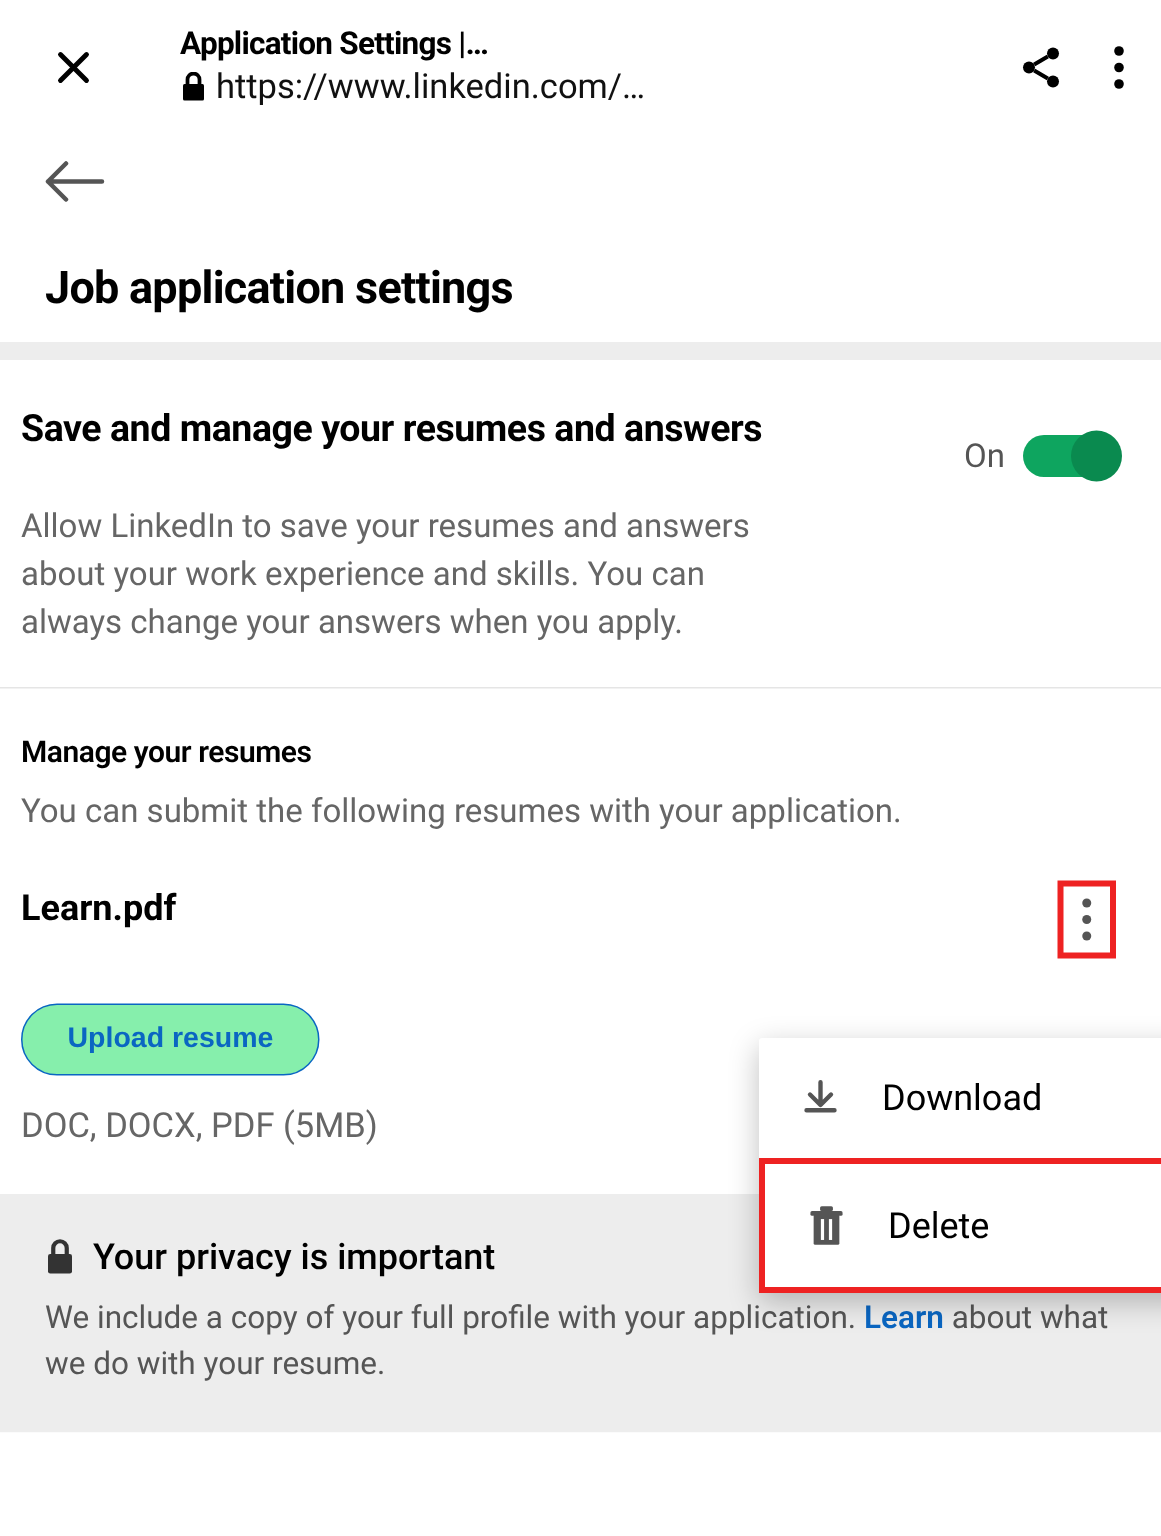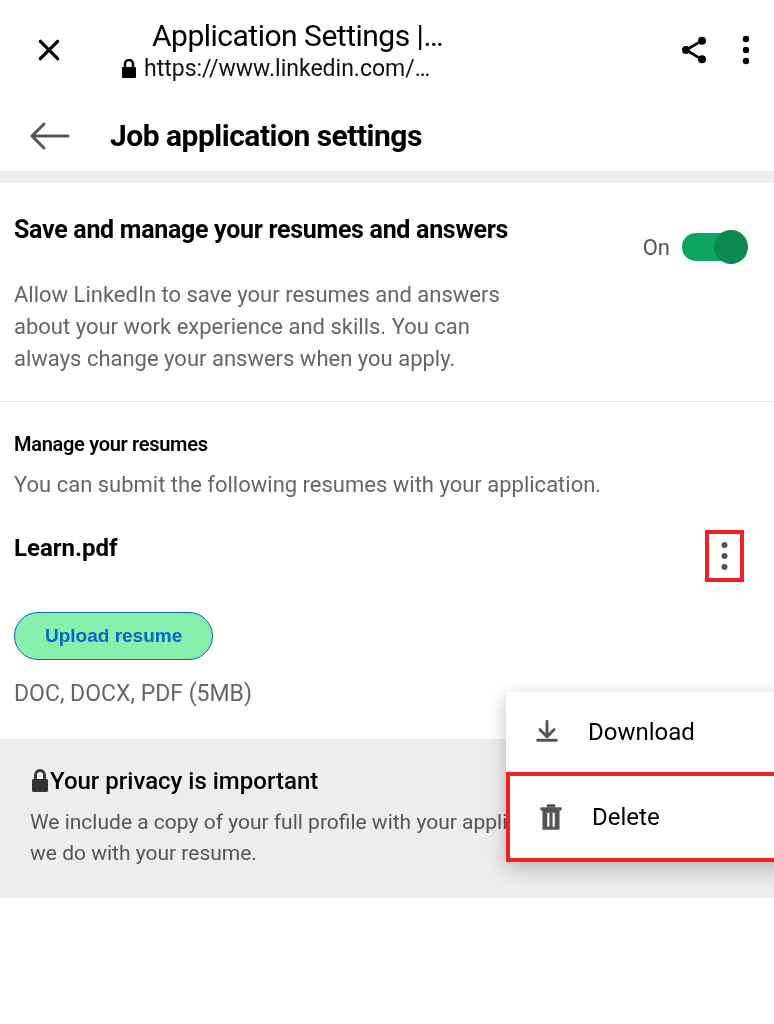--- a/index.html
+++ b/index.html
@@ -1,26 +1,26 @@
 <!DOCTYPE html>
 <html><head>
   <meta charset="utf-8">
   <style>
     * { margin: 0; padding: 0; box-sizing: border-box; }
     body { font-family: -apple-system, BlinkMacSystemFont, "Segoe UI", Roboto, Helvetica, Arial, sans-serif; width: 774px; background: #fff; color: #000; }
     
     .browser-bar { display: flex; align-items: center; padding: 18px 24px 18px 28px; gap: 20px; }
     .browser-close { font-size: 36px; font-weight: 300; cursor: pointer; padding: 0 8px; }
     .browser-title-wrap { flex: 1; min-width: 0; padding-left: 30px; }
-    .browser-title { font-size: 30px; font-weight: 400; white-space: nowrap; overflow: hidden; text-overflow: ellipsis; letter-spacing: -0.5px; margin-left: 32px; }
+    .browser-title { font-size: 21px; font-weight: 700; white-space: nowrap; overflow: hidden; text-overflow: ellipsis; letter-spacing: -0.5px; }
     .browser-url { display: flex; align-items: center; gap: 6px; font-size: 23px; color: #111; margin-top: 2px; }
     .browser-url-text { white-space: nowrap; overflow: hidden; text-overflow: ellipsis; }
     .browser-actions { display: flex; align-items: center; gap: 32px; }
     
-    .page-header { display: flex; padding: 18px 30px; gap: 40px; }
+    .page-header { display: flex; padding: 18px 30px; gap: 40px; flex-direction: column; }
     .back-arrow { cursor: pointer; display: flex; align-items: center; }
     .page-title { font-size: 30px; font-weight: 700; letter-spacing: -0.5px; }
     
     .divider-gray { height: 12px; background: #ededed; }
     
     .section { padding: 30px 30px 26px 14px; }
     .section1-top { display: flex; align-items: flex-start; gap: 20px; }
     .section1-title { font-size: 25px; font-weight: 700; flex: 1; line-height: 1.35; letter-spacing: -0.3px; }
     .toggle-wrap { display: flex; align-items: center; gap: 12px; margin-top: 20px; }
     .toggle-label { font-size: 22px; color: #555; }
@@ -35,21 +35,21 @@
     
     .resume-row { display: flex; align-items: flex-start; justify-content: space-between; margin-top: 34px; }
     .resume-name { font-size: 24px; font-weight: 700; }
     .resume-date { font-size: 22px; color: #666; margin-top: 6px; }
     .more-box { border: 4px solid #e22; padding: 6px 12px; cursor: pointer; margin-top: -4px; }
     
     .upload-btn { display: inline-block; margin-top: 30px; padding: 12px 30px; border: 1.5px solid #0a66c2; color: #0a66c2; border-radius: 28px; font-size: 19px; font-weight: 600; cursor: pointer; background: #86efac; }
     .formats { font-size: 23px; color: #666; margin-top: 20px; }
     
     .privacy-section { background: #ededed; padding: 28px 30px 30px 30px; position: relative; }
-    .privacy-title-row { display: flex; align-items: center; gap: 0; text-align: right; }
+    .privacy-title-row { display: flex; align-items: center; gap: 12px; text-align: right; }
     .privacy-title { font-size: 24px; font-weight: 500; }
     .privacy-desc { font-size: 21px; color: #555; margin-top: 12px; line-height: 1.45; }
     .learn-link { color: #0a66c2; font-weight: 600; cursor: pointer; }
     
     .popup { position: absolute; top: 692px; left: 506px; width: 310px; background: #fff; box-shadow: 0 6px 20px rgba(0,0,0,0.25); border-radius: 2px; }
     .popup-item { display: flex; align-items: center; gap: 26px; padding: 26px 26px; font-size: 24px; cursor: pointer; }
     .popup-item.highlighted { border: 4px solid #e22; margin: 0; }
     .popup-icon { width: 30px; display: flex; justify-content: center; color: #555; }
     
     svg { display: block; }

